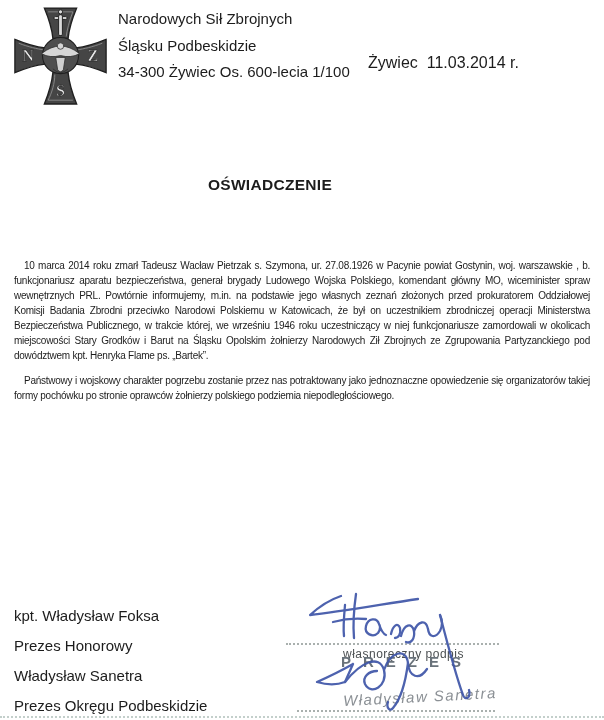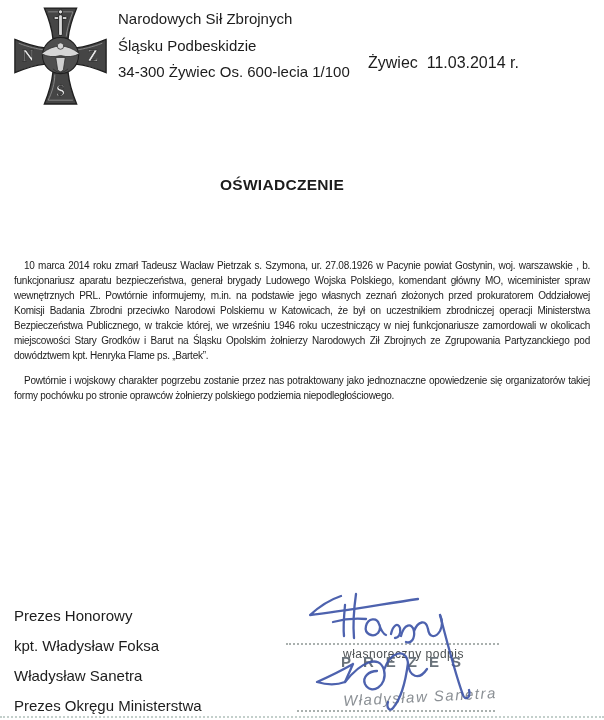--- a/index.html
+++ b/index.html
@@ -12,21 +12,21 @@
     color:#1c1c1c;
     overflow:hidden;
   }
   
   .emblem{position:absolute;left:13px;top:6px;width:95px;height:101px;}
   .org-block{position:absolute;left:118px;top:6px;font-size:15px;}
   .org-line{height:26.6px;line-height:26.6px;white-space:pre;}
   .dateline{position:absolute;left:368px;top:10px;font-size:16px;white-space:pre;margin-top:44px;}
   
   .doc-title{
-    position:absolute;top:176px;left:16px;width:532px;
+    position:absolute;top:176px;left:4px;width:532px;
     text-align:center;font-size:15.5px;font-weight:bold;letter-spacing:.3px;
   }
   
   .body-text{
     position:absolute;left:14px;right:14px;top:258px;
     font-size:10px;line-height:15px;letter-spacing:-0.25px;
     text-align:justify;
   }
   .body-text p{margin:0;text-indent:10px;}
   .body-text p + p{margin-top:10px;}
@@ -104,28 +104,28 @@
     <div class="org-line">Śląsku Podbeskidzie</div>
     <div class="org-line">34-300 Żywiec Os. 600-lecia 1/100</div>
   </div>
 
   <div class="dateline">Żywiec  11.03.2014 r.</div>
 
   <div class="doc-title">OŚWIADCZENIE</div>
 
   <div class="body-text">
     <p>10 marca 2014 roku zmarł Tadeusz Wacław Pietrzak s. Szymona, ur. 27.08.1926 w Pacynie powiat Gostynin, woj. warszawskie , b. funkcjonariusz aparatu bezpieczeństwa, generał brygady Ludowego Wojska Polskiego, komendant główny MO, wiceminister spraw wewnętrznych PRL.  Powtórnie informujemy, m.in. na podstawie jego własnych zeznań złożonych przed prokuratorem Oddziałowej Komisji Badania Zbrodni przeciwko Narodowi Polskiemu w Katowicach, że był on uczestnikiem zbrodniczej operacji Ministerstwa Bezpieczeństwa Publicznego, w trakcie której, we wrześniu 1946 roku uczestniczący w niej funkcjonariusze zamordowali w okolicach miejscowości Stary Grodków i Barut na Śląsku Opolskim żołnierzy Narodowych Ził Zbrojnych ze Zgrupowania Partyzanckiego pod dowództwem kpt. Henryka Flame ps. „Bartek”.</p>
-    <p>Powtórnie i wojskowy charakter pogrzebu zostanie przez nas potraktowany jako jednoznaczne opowiedzenie się organizatorów takiej formy pochówku po stronie oprawców żołnierzy polskiego podziemia niepodległościowego.</p>
+    <p>Państwowy i wojskowy charakter pogrzebu zostanie przez nas potraktowany jako jednoznaczne opowiedzenie się organizatorów takiej formy pochówku po stronie oprawców żołnierzy polskiego podziemia niepodległościowego.</p>
   </div>
 
   <div class="sig-left">
+    <div class="sig-line">kpt. Władysław Foksa</div>
     <div class="sig-line">Prezes Honorowy</div>
-    <div class="sig-line">kpt. Władysław Foksa</div>
     <div class="sig-line">Władysław Sanetra</div>
-    <div class="sig-line">Prezes Okręgu Ministerstwa</div>
+    <div class="sig-line">Prezes Okręgu Podbeskidzie</div>
   </div>
 
   <div class="sig-right">
     <div class="dotted dotted-1"></div>
     <div class="sig-caption">własnoręczny podpis</div>
     <div class="stamp-title">PREZES</div>
     <div class="stamp-name">Władysław Sanetra</div>
     <div class="dotted dotted-2"></div>
 
     <svg class="sig-svg" width="300" height="134" viewBox="0 0 300 134" xmlns="http://www.w3.org/2000/svg">

